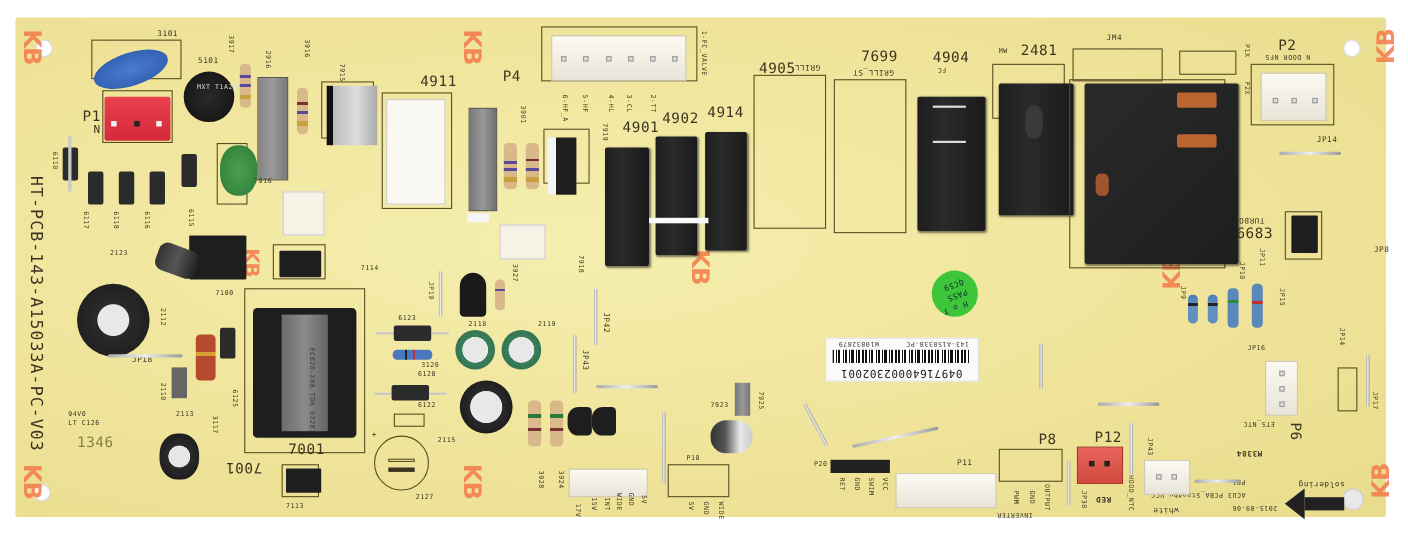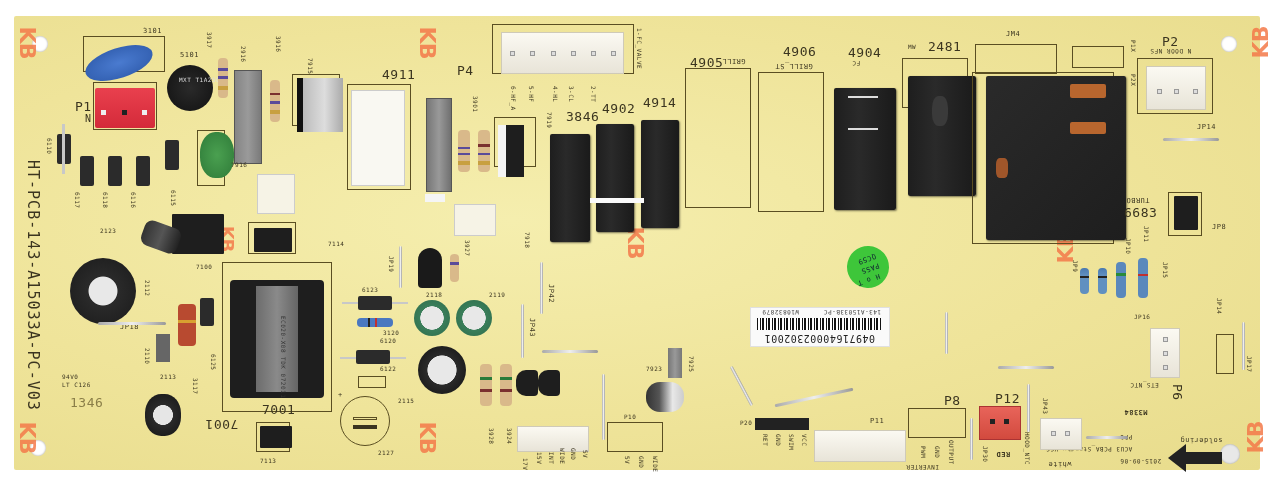--- a/index.html
+++ b/index.html
@@ -122,32 +122,32 @@
     <div class="pinhole" style="left:89px;top:18px"></div>
     <div class="pinhole" style="left:109px;top:18px"></div>
   </div>
   <div class="silk xs rot90" style="left:516px;top:86px">6-HF_A</div>
   <div class="silk xs rot90" style="left:534px;top:86px">5-HF</div>
   <div class="silk xs rot90" style="left:558px;top:86px">4-HL</div>
   <div class="silk xs rot90" style="left:574px;top:86px">3-CL</div>
   <div class="silk xs rot90" style="left:596px;top:86px">2-TT</div>
   <div class="silk xs rot90" style="left:642px;top:28px">1-FC_VALVE</div>
 
-  <div class="silk big" style="left:566px;top:110px">3846</div>
+  <div class="silk big" style="left:566px;top:110px">4901</div>
   <div class="relay" style="left:550px;top:134px;width:40px;height:108px"></div>
   <div class="silk big" style="left:602px;top:102px">4902</div>
   <div class="relay" style="left:596px;top:124px;width:38px;height:108px"></div>
   <div class="silk big" style="left:643px;top:96px">4914</div>
   <div class="relay" style="left:641px;top:120px;width:38px;height:108px"></div>
   <div class="abs" style="left:590px;top:198px;width:54px;height:5px;background:#fafafa"></div>
 
   <div class="silk big" style="left:690px;top:56px">4905</div>
   <div class="silk sm rot180" style="left:722px;top:57px">GRILL</div>
   <div class="outline" style="left:685px;top:68px;width:66px;height:140px"></div>
-  <div class="silk big" style="left:783px;top:45px">4906</div>
+  <div class="silk big" style="left:783px;top:45px">7699</div>
   <div class="silk sm rot180" style="left:775px;top:62px">GRILL_ST</div>
   <div class="outline" style="left:758px;top:72px;width:66px;height:140px"></div>
 
   <div class="silk big" style="left:848px;top:46px">4904</div>
   <div class="silk xs rot180" style="left:852px;top:60px">FC</div>
   <div class="relay" style="left:834px;top:88px;width:62px;height:122px">
     <div class="abs" style="left:14px;top:8px;width:30px;height:2px;background:#ddd"></div>
     <div class="abs" style="left:14px;top:40px;width:30px;height:2px;background:#ddd"></div>
   </div>
 
@@ -179,21 +179,21 @@
   <div class="conn-white" style="left:1146px;top:66px;width:60px;height:44px">
     <div class="pinhole" style="left:10px;top:22px"></div>
     <div class="pinhole" style="left:27px;top:22px"></div>
     <div class="pinhole" style="left:46px;top:22px"></div>
   </div>
   <div class="silk sm" style="left:1197px;top:124px">JP14</div>
   <div class="jumper" style="left:1163px;top:138px;width:56px;height:3px"></div>
 
   <div class="outline" style="left:1168px;top:192px;width:34px;height:44px"></div>
   <div class="ic" style="left:1174px;top:196px;width:24px;height:34px"></div>
-  <div class="silk sm" style="left:1212px;top:224px">JP8</div>
+  <div class="silk sm" style="left:1249px;top:224px">JP8</div>
 
   <div class="resistor" style="left:1080px;top:268px;width:9px;height:26px;background:linear-gradient(#4a7ab0,#6090c0 30%,#222 30%,#222 40%,#6090c0 40%)"></div>
   <div class="resistor" style="left:1098px;top:268px;width:9px;height:26px;background:linear-gradient(#4a7ab0,#6090c0 30%,#222 30%,#222 40%,#6090c0 40%)"></div>
   <div class="resistor" style="left:1116px;top:262px;width:10px;height:36px;background:linear-gradient(#5a88bc,#5a88bc 30%,#2a8a3a 30%,#2a8a3a 38%,#5a88bc 38%)"></div>
   <div class="resistor" style="left:1138px;top:258px;width:10px;height:40px;background:linear-gradient(#5a88bc,#5a88bc 40%,#c03030 40%,#c03030 46%,#5a88bc 46%)"></div>
   <div class="silk xs rot90" style="left:1078px;top:260px">JP9</div>
   <div class="silk xs rot90" style="left:1131px;top:238px">JP10</div>
   <div class="silk xs rot90" style="left:1149px;top:226px">JP11</div>
   <div class="silk xs rot90" style="left:1168px;top:262px">JP15</div>
   <div class="silk xs" style="left:1134px;top:314px">JP16</div>

